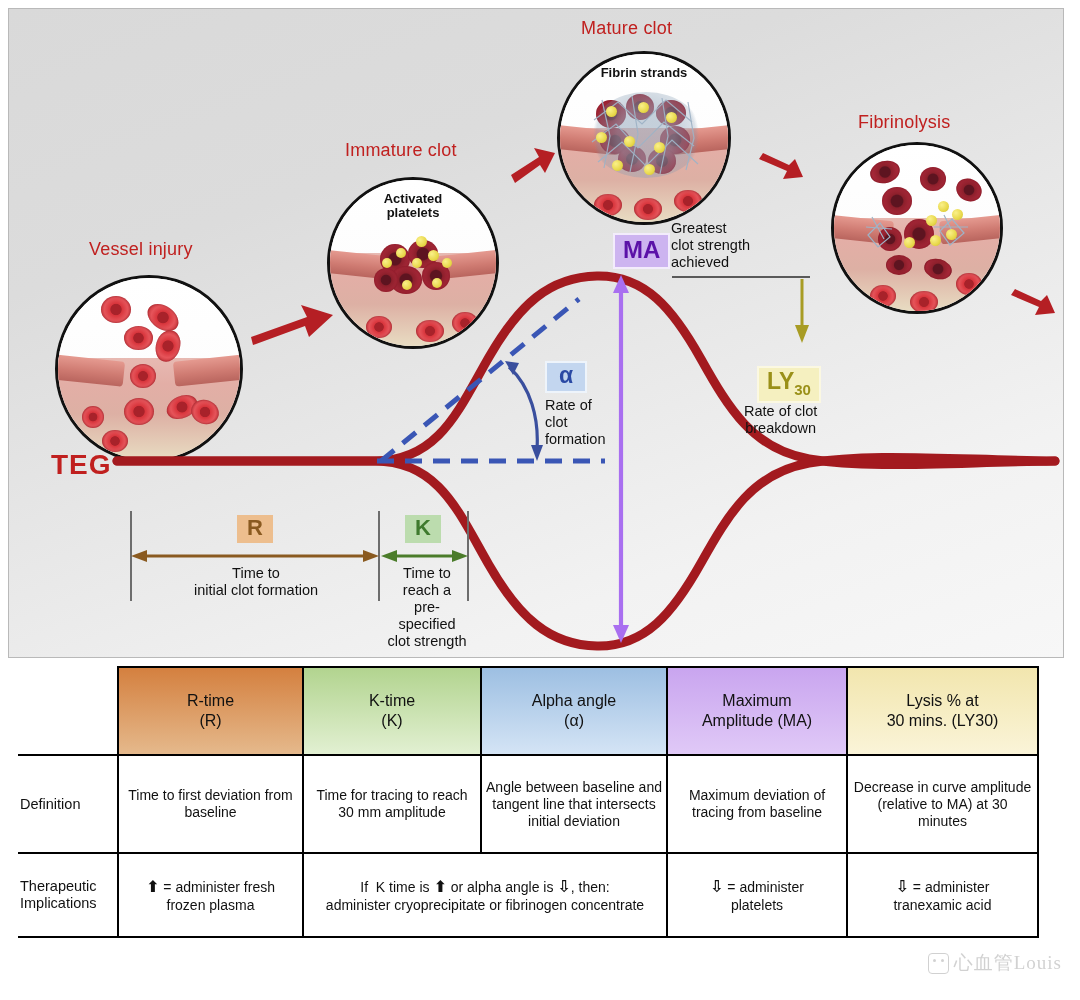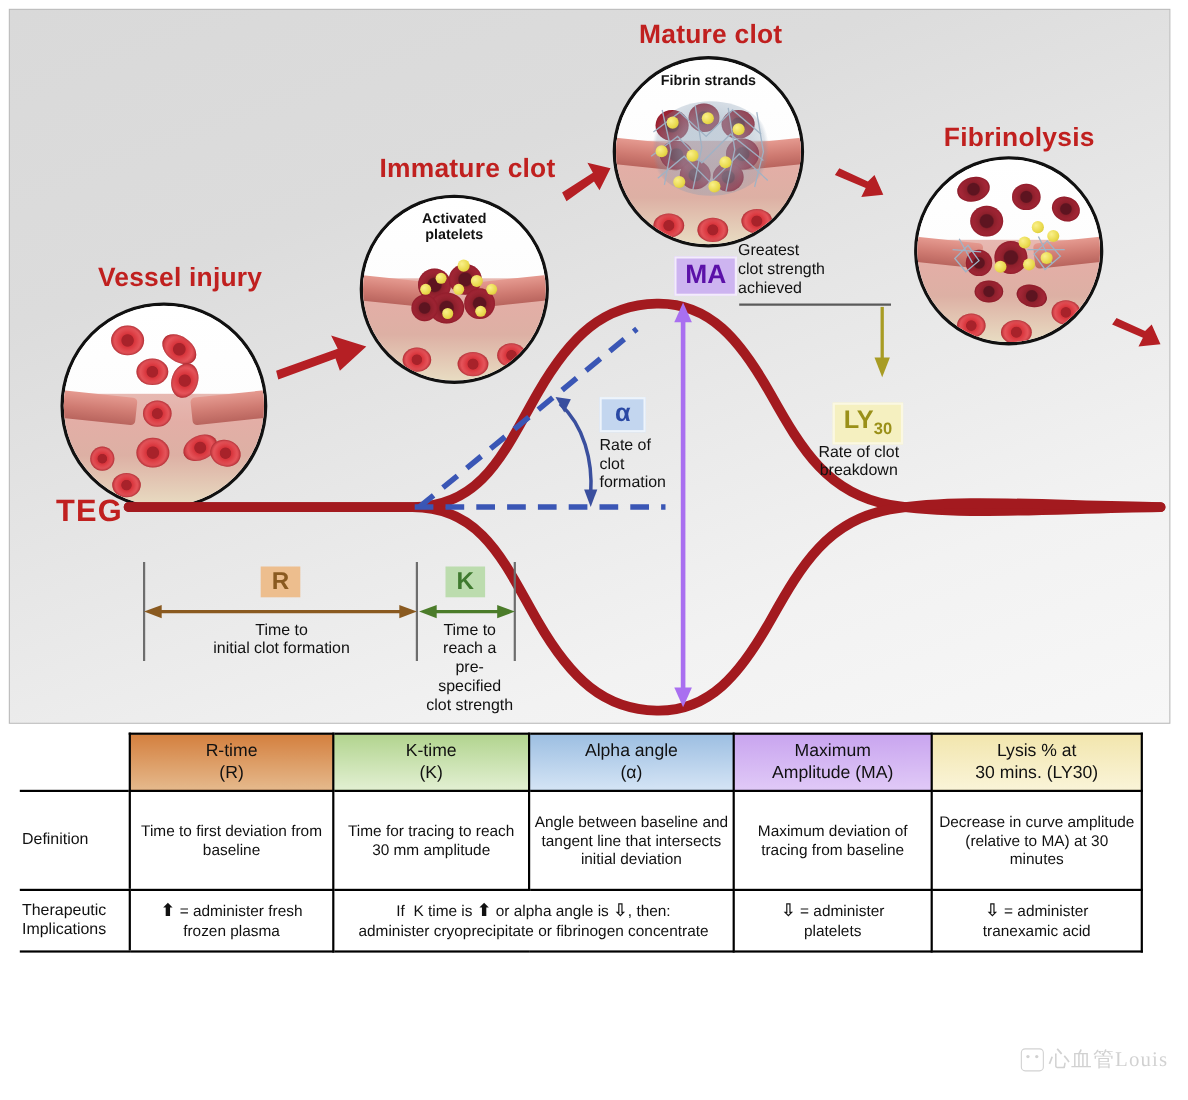--- a/index.html
+++ b/index.html
@@ -8,21 +8,21 @@
        overflow:hidden;}
 
   
   #diagram{
     position:absolute;left:8px;top:8px;width:1056px;height:650px;
     background:linear-gradient(160deg,#d9d9d9 0%,#dcdcdc 28%,#e8e8e8 55%,#f2f2f2 78%,#f7f7f7 100%);
     border:1px solid #b9b9b9;box-sizing:border-box;overflow:hidden;
   }
 
   .stage-label{
-    position:absolute;color:#c0201f;font-size:24px;font-weight:700;
+    position:absolute;color:#c0201f;font-size:18px;font-weight:400;
     white-space:nowrap;letter-spacing:.2px;
   }
 
   
   .circ{position:absolute;border-radius:50%;border:3px solid #111;
         overflow:hidden;background:#fff;box-sizing:border-box;font-weight:bold;}
   .circ .sky{position:absolute;left:0;top:0;right:0;height:52%;
         background:linear-gradient(#ffffff,#fdfdfd);}
   .circ .tissue{position:absolute;left:-6%;right:-6%;bottom:0;height:56%;
         background:linear-gradient(#e7b9b2 0%,#e3aea6 25%,#ddb0a4 55%,#e8dcc2 100%);}
@@ -70,21 +70,21 @@
   #note-MA{left:662px;top:211px;}
   #note-alpha{left:536px;top:388px;}
   #note-LY{left:735px;top:394px;text-align:center;}
   #note-R{left:152px;top:556px;width:190px;text-align:center;}
   #note-K{left:378px;top:556px;width:80px;text-align:center;}
 
   
   #table-wrap{position:absolute;left:8px;top:666px;width:1064px;height:330px;}
   table{border-collapse:collapse;width:1020px;margin-left:10px;
         table-layout:fixed;}
-  td,th{border:2px solid #000;padding:5px 4px;text-align:center;
+  td,th{border:2px solid #000;padding:23px 4px;text-align:center;
         vertical-align:middle;font-size:14px;color:#111;line-height:1.2;
         background:#fff;font-weight:normal;}
   td.rowlab{border:none;border-top:2px solid #000;border-bottom:2px solid #000;
         text-align:left;font-size:14.5px;padding-left:2px;background:transparent;
         width:100px;}
   thead td.rowlab{border-top:none;border-bottom:none;}
   .hdr{font-size:16px;line-height:1.25;}
   .h-r{background:linear-gradient(#d4803f,#e5b98c);}
   .h-k{background:linear-gradient(#b2d48f,#e2f0d2);}
   .h-a{background:linear-gradient(#9dbfe2,#d4e4f5);}

